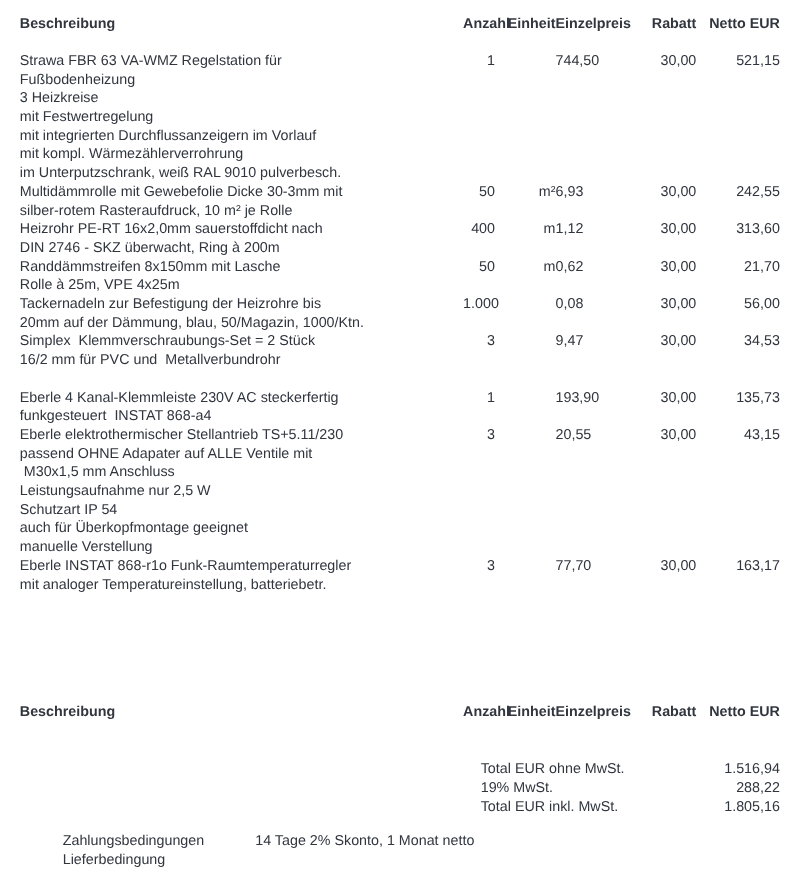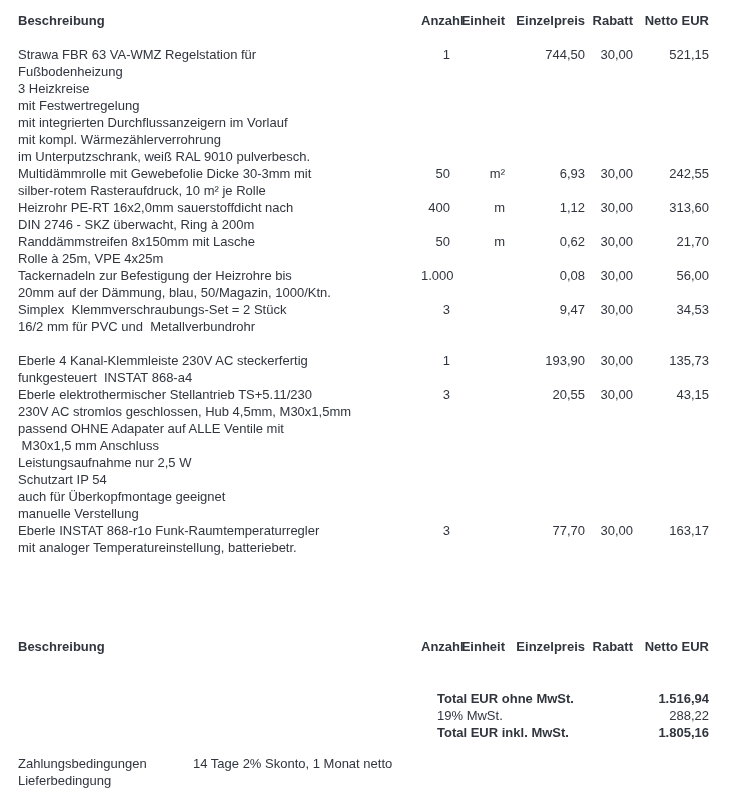--- a/index.html
+++ b/index.html
@@ -28,46 +28,46 @@
   }
   .items {
     position: absolute;
     top: 46px;
     left: 18px;
     width: 691px;
   }
   .c-desc   { text-align: left; overflow: hidden; }
   .c-anzahl { text-align: right; margin-left: 21px; }
   .c-einheit{ text-align: right; padding-left: 9px; }
-  .c-preis  { text-align: right; }
+  .c-preis  { text-align: left; }
   .c-rabatt { text-align: right; }
   .c-netto  { text-align: right; }
   .spacer-row { height: 17px; }
   .totals {
     position: absolute;
     top: 690px;
     left: 18px;
     width: 691px;
   }
   .trow {
     display: flex;
     justify-content: space-between;
     padding-left: 419px;
     line-height: 17px;
     white-space: pre;
   }
-  .trow.bold { font-weight: bold; }
+  .trow.bold { font-weight: normal; }
   .footer {
     position: absolute;
     top: 755px;
     left: 18px;
     width: 691px;
   }
   .frow { display: flex; line-height: 17px; white-space: pre; }
-  .flabel { width: 175px; flex: 0 0 175px; }
+  .flabel { width: 175px; flex: 0 0 175px; margin-left: 39px; }
 </style>
 </head>
 <body>
 
 <div class="page">
 
   <div class="thead" style="top:12px">
     <div class="c-desc">Beschreibung</div>
     <div class="c-anzahl">Anzahl</div>
     <div class="c-einheit">Einheit</div>
@@ -91,21 +91,21 @@
       <div class="row"><div class="c-desc">Randdämmstreifen 8x150mm mit Lasche</div><div class="c-anzahl">50</div><div class="c-einheit">m</div><div class="c-preis">0,62</div><div class="c-rabatt">30,00</div><div class="c-netto">21,70</div></div>
       <div class="row"><div class="c-desc">Rolle à 25m, VPE 4x25m</div><div class="c-anzahl"></div><div class="c-einheit"></div><div class="c-preis"></div><div class="c-rabatt"></div><div class="c-netto"></div></div>
       <div class="row"><div class="c-desc">Tackernadeln zur Befestigung der Heizrohre bis</div><div class="c-anzahl">1.000</div><div class="c-einheit"></div><div class="c-preis">0,08</div><div class="c-rabatt">30,00</div><div class="c-netto">56,00</div></div>
       <div class="row"><div class="c-desc">20mm auf der Dämmung, blau, 50/Magazin, 1000/Ktn.</div><div class="c-anzahl"></div><div class="c-einheit"></div><div class="c-preis"></div><div class="c-rabatt"></div><div class="c-netto"></div></div>
       <div class="row"><div class="c-desc">Simplex  Klemmverschraubungs-Set = 2 Stück</div><div class="c-anzahl">3</div><div class="c-einheit"></div><div class="c-preis">9,47</div><div class="c-rabatt">30,00</div><div class="c-netto">34,53</div></div>
       <div class="row"><div class="c-desc">16/2 mm für PVC und  Metallverbundrohr</div><div class="c-anzahl"></div><div class="c-einheit"></div><div class="c-preis"></div><div class="c-rabatt"></div><div class="c-netto"></div></div>
       <div class="spacer-row"></div>
       <div class="row"><div class="c-desc">Eberle 4 Kanal-Klemmleiste 230V AC steckerfertig</div><div class="c-anzahl">1</div><div class="c-einheit"></div><div class="c-preis">193,90</div><div class="c-rabatt">30,00</div><div class="c-netto">135,73</div></div>
       <div class="row"><div class="c-desc">funkgesteuert  INSTAT 868-a4</div><div class="c-anzahl"></div><div class="c-einheit"></div><div class="c-preis"></div><div class="c-rabatt"></div><div class="c-netto"></div></div>
       <div class="row"><div class="c-desc">Eberle elektrothermischer Stellantrieb TS+5.11/230</div><div class="c-anzahl">3</div><div class="c-einheit"></div><div class="c-preis">20,55</div><div class="c-rabatt">30,00</div><div class="c-netto">43,15</div></div>
-      <div class="row"><div class="c-desc">230V AC stromlos geschlossen, Hub 4,5mm, M30x1,5mm</div><div class="c-anzahl"></div><div class="c-einheit"></div><div class="c-preis"></div><div class="c-rabatt"></div><div class="c-netto"></div></div>
+      <div class="row"><div class="c-anzahl"></div><div class="c-einheit"></div><div class="c-preis"></div><div class="c-rabatt"></div><div class="c-netto"></div></div>
       <div class="row"><div class="c-desc">passend OHNE Adapater auf ALLE Ventile mit</div><div class="c-anzahl"></div><div class="c-einheit"></div><div class="c-preis"></div><div class="c-rabatt"></div><div class="c-netto"></div></div>
       <div class="row"><div class="c-desc"> M30x1,5 mm Anschluss</div><div class="c-anzahl"></div><div class="c-einheit"></div><div class="c-preis"></div><div class="c-rabatt"></div><div class="c-netto"></div></div>
       <div class="row"><div class="c-desc">Leistungsaufnahme nur 2,5 W</div><div class="c-anzahl"></div><div class="c-einheit"></div><div class="c-preis"></div><div class="c-rabatt"></div><div class="c-netto"></div></div>
       <div class="row"><div class="c-desc">Schutzart IP 54</div><div class="c-anzahl"></div><div class="c-einheit"></div><div class="c-preis"></div><div class="c-rabatt"></div><div class="c-netto"></div></div>
       <div class="row"><div class="c-desc">auch für Überkopfmontage geeignet</div><div class="c-anzahl"></div><div class="c-einheit"></div><div class="c-preis"></div><div class="c-rabatt"></div><div class="c-netto"></div></div>
       <div class="row"><div class="c-desc">manuelle Verstellung</div><div class="c-anzahl"></div><div class="c-einheit"></div><div class="c-preis"></div><div class="c-rabatt"></div><div class="c-netto"></div></div>
       <div class="row"><div class="c-desc">Eberle INSTAT 868-r1o Funk-Raumtemperaturregler</div><div class="c-anzahl">3</div><div class="c-einheit"></div><div class="c-preis">77,70</div><div class="c-rabatt">30,00</div><div class="c-netto">163,17</div></div>
       <div class="row"><div class="c-desc">mit analoger Temperatureinstellung, batteriebetr.</div><div class="c-anzahl"></div><div class="c-einheit"></div><div class="c-preis"></div><div class="c-rabatt"></div><div class="c-netto"></div></div>
     </div>
 

